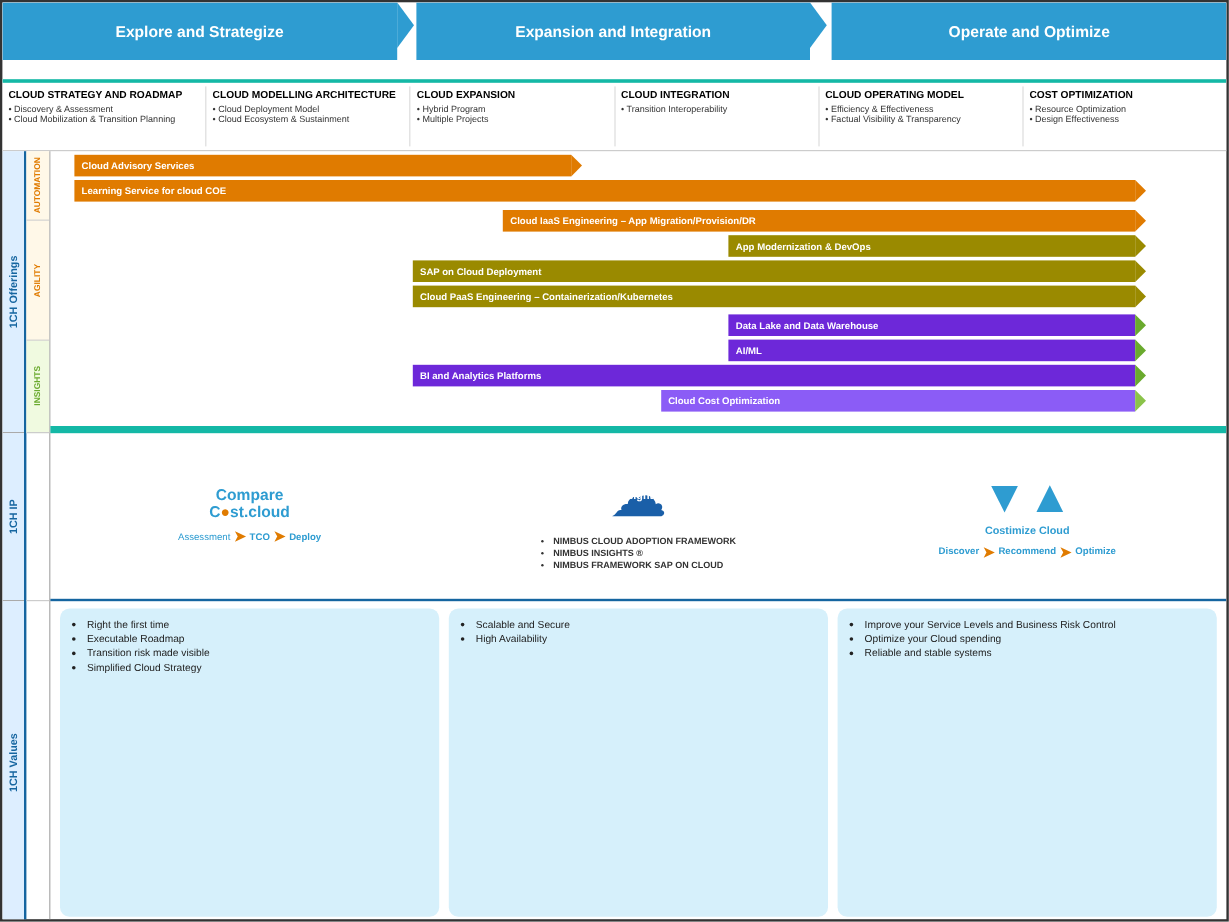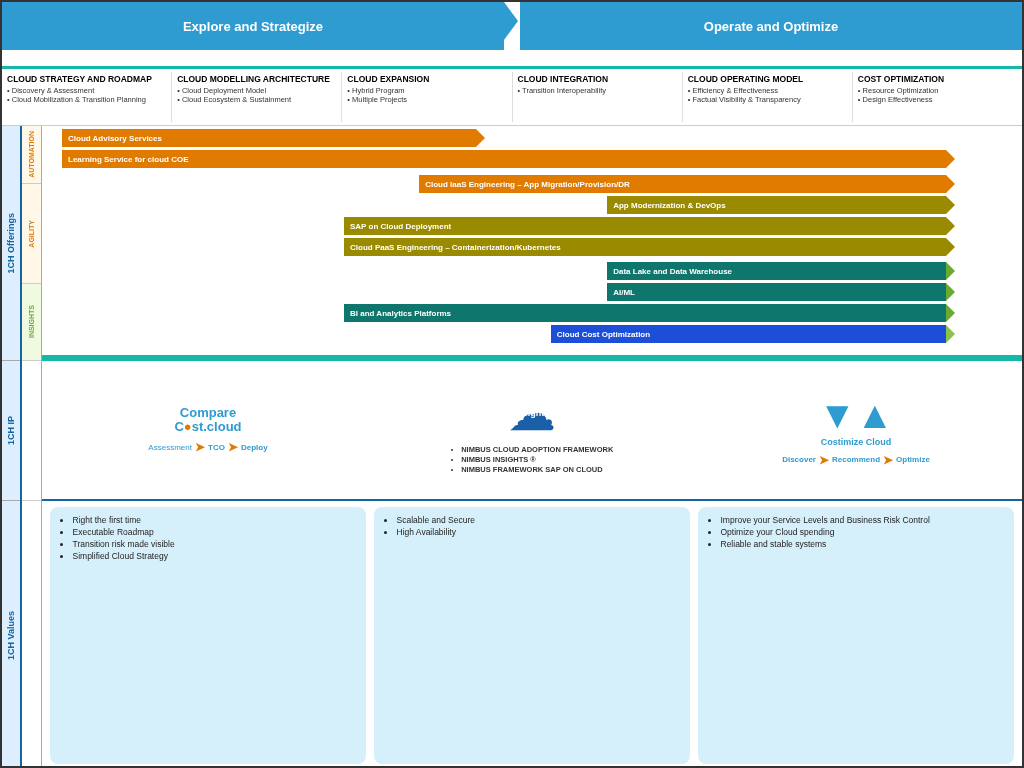--- a/index.html
+++ b/index.html
@@ -91,23 +91,23 @@
       right: -9px;
       top: 0;
       border-top: 9px solid transparent;
       border-bottom: 9px solid transparent;
       z-index: 5;
     }
     .bar-orange { background: #e07b00; }
     .bar-orange::after { border-left: 9px solid #e07b00; }
     .bar-olive { background: #9a8a00; }
     .bar-olive::after { border-left: 9px solid #9a8a00; }
-    .bar-green { background: #0f766e; }
+    .bar-green { background: #6d28d9; }
     .bar-green::after { border-left: 9px solid #6aaa2e; }
-    .bar-light-green { background: #1d4ed8; }
+    .bar-light-green { background: #8b5cf6; }
     .bar-light-green::after { border-left: 9px solid #8bc34a; }
     .ip-card {
       flex: 1;
       display: flex;
       flex-direction: column;
       align-items: center;
       justify-content: center;
     }
     .ip-flow {
       display: flex;
@@ -202,20 +202,23 @@
 <body>
 
 <div class="full-wrapper">
 
   <div class="header-section">
 
     <div class="header-row">
       <div class="header-arrow arrow-blue1">
         <span>Explore and Strategize</span>
       </div>
+      <div class="header-arrow arrow-blue2" style="margin-left:16px;">
+        <span>Expansion and Integration</span>
+      </div>
       <div class="header-arrow arrow-blue3" style="margin-left:16px;">
         <span>Operate and Optimize</span>
       </div>
     </div>
 
     <div class="col-headers">
       <div class="col-header">
         <div class="col-header-title">CLOUD STRATEGY AND ROADMAP</div>
         <div class="col-header-item">• Discovery &amp; Assessment</div>
         <div class="col-header-item">• Cloud Mobilization &amp; Transition Planning</div>

